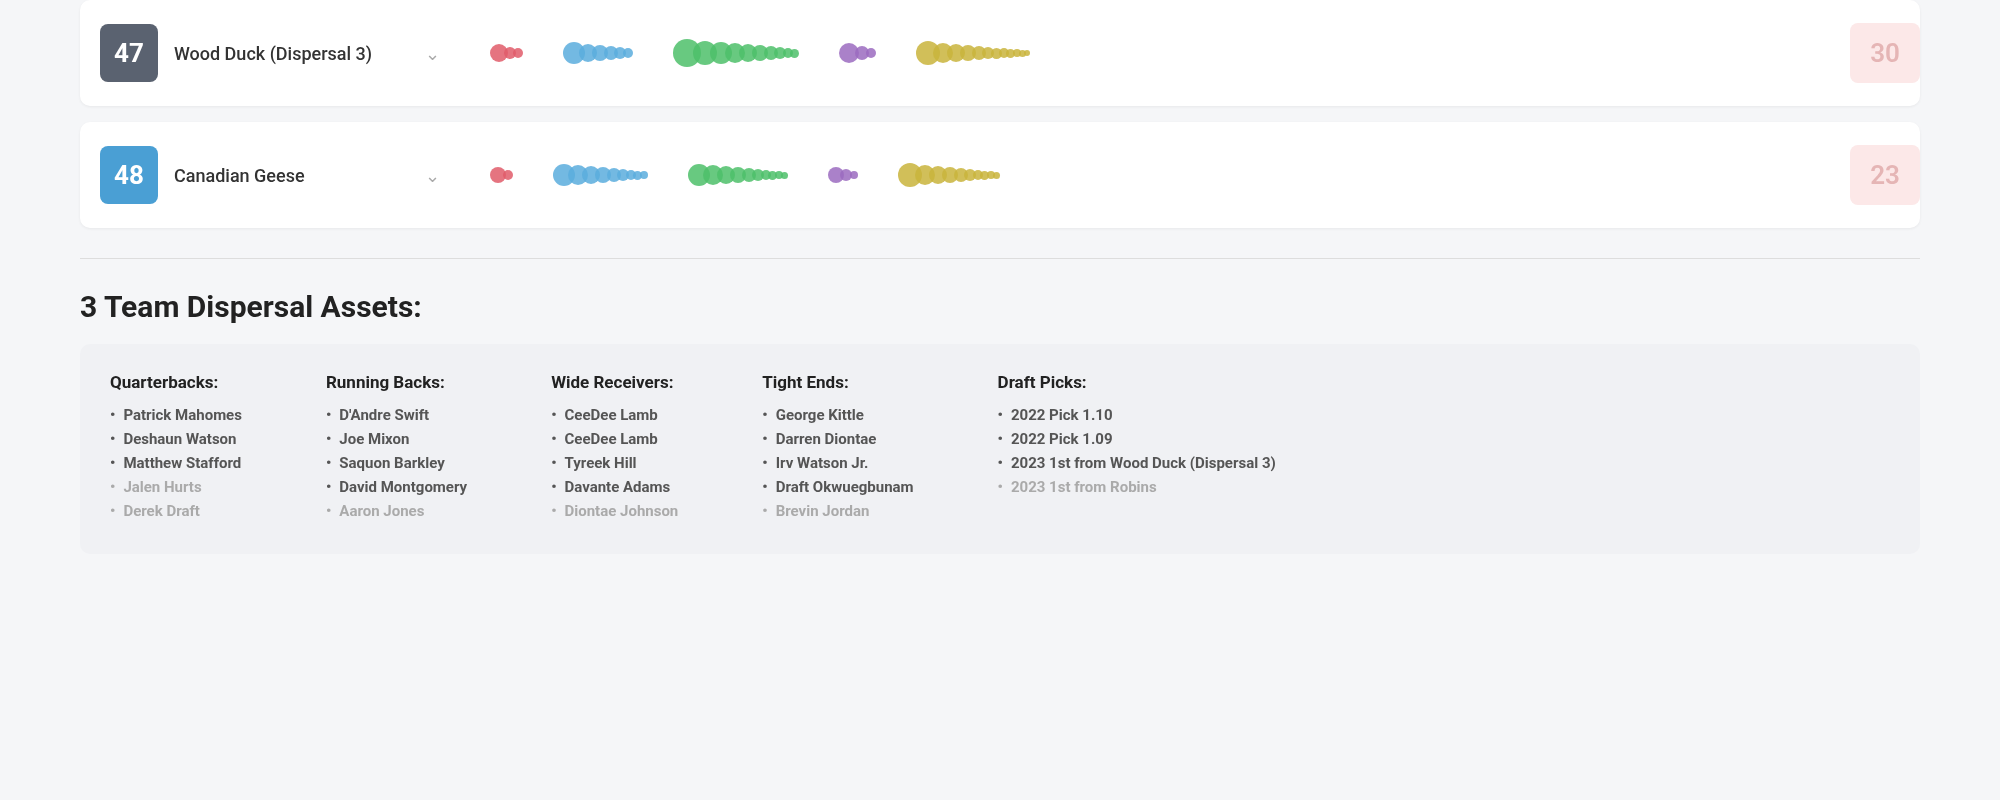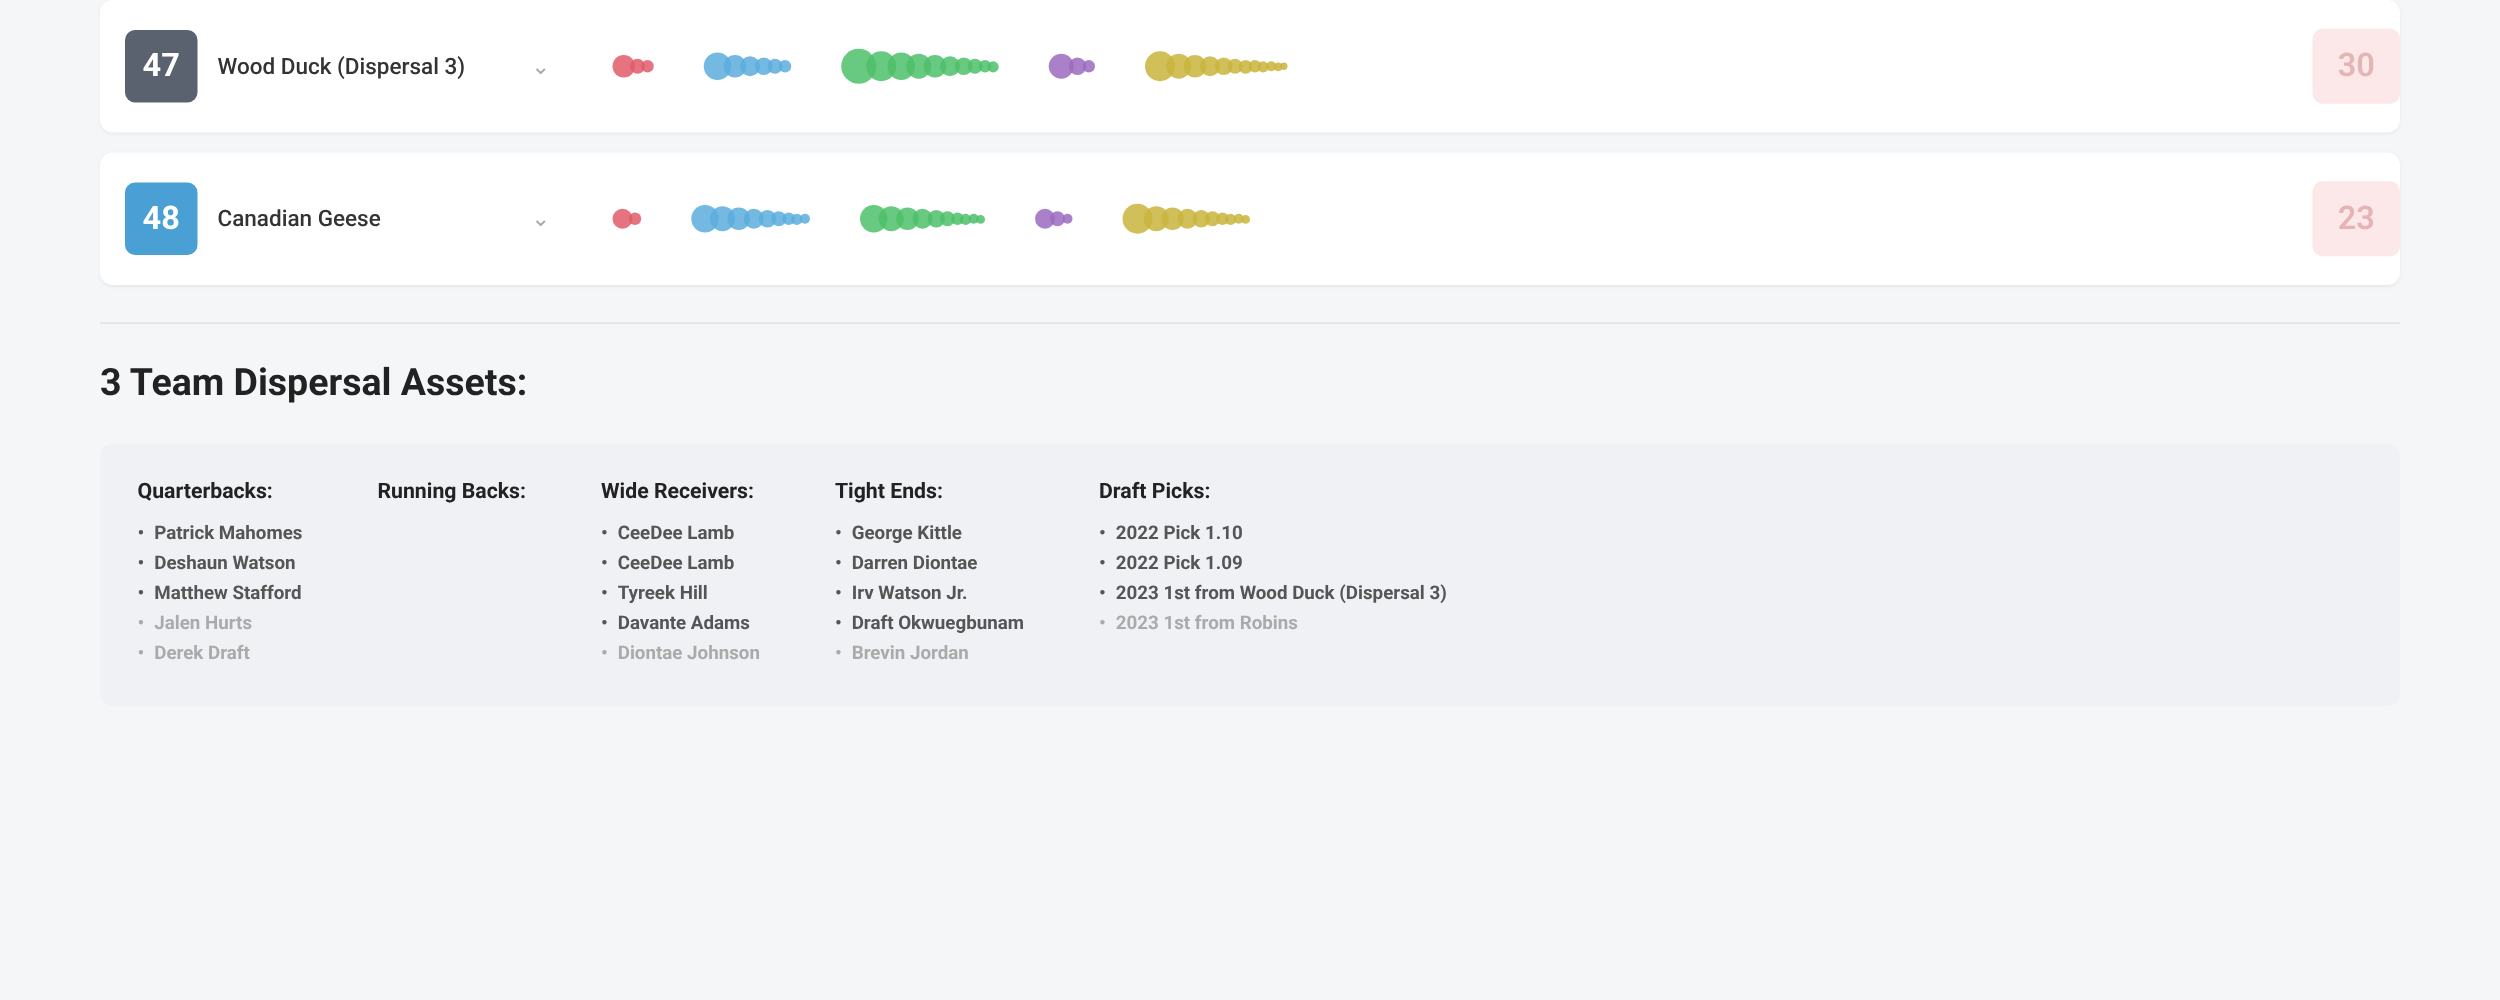--- a/index.html
+++ b/index.html
@@ -105,30 +105,30 @@
       border: none;
       border-top: 1px solid #ddd;
       margin: 30px 0;
     }
 
     
     .section-title {
       font-size: 30px;
       font-weight: 700;
       color: #222;
-      margin-bottom: 31px;
+      margin-bottom: 20px;
     }
 
     
     .assets-panel {
       background: #f0f1f4;
       border-radius: 10px;
       padding: 28px 30px;
       display: flex;
-      gap: 60px;
+      gap: 84px;
     }
 
     .asset-column h3 {
       font-size: 17px;
       font-weight: 700;
       color: #222;
       margin-bottom: 14px;
     }
 
     .asset-column ul {
@@ -285,20 +285,27 @@
       <ul id="qb-list">
           <li>Patrick Mahomes</li>
           <li>Deshaun Watson</li>
           <li>Matthew Stafford</li>
           <li class="faded">Jalen Hurts</li>
           <li class="faded">Derek Draft</li>
         </ul>
     </div>
     <div class="asset-column">
       <h3>Running Backs:</h3>
+      <ul id="rb-list">
+          <li>D'Andre Swift</li>
+          <li>Joe Mixon</li>
+          <li>Saquon Barkley</li>
+          <li>David Montgomery</li>
+          <li class="faded">Aaron Jones</li>
+        </ul>
     </div>
     <div class="asset-column">
       <h3>Wide Receivers:</h3>
       <ul id="wr-list">
           <li>CeeDee Lamb</li>
           <li>CeeDee Lamb</li>
           <li>Tyreek Hill</li>
           <li>Davante Adams</li>
           <li class="faded">Diontae Johnson</li>
         </ul>

